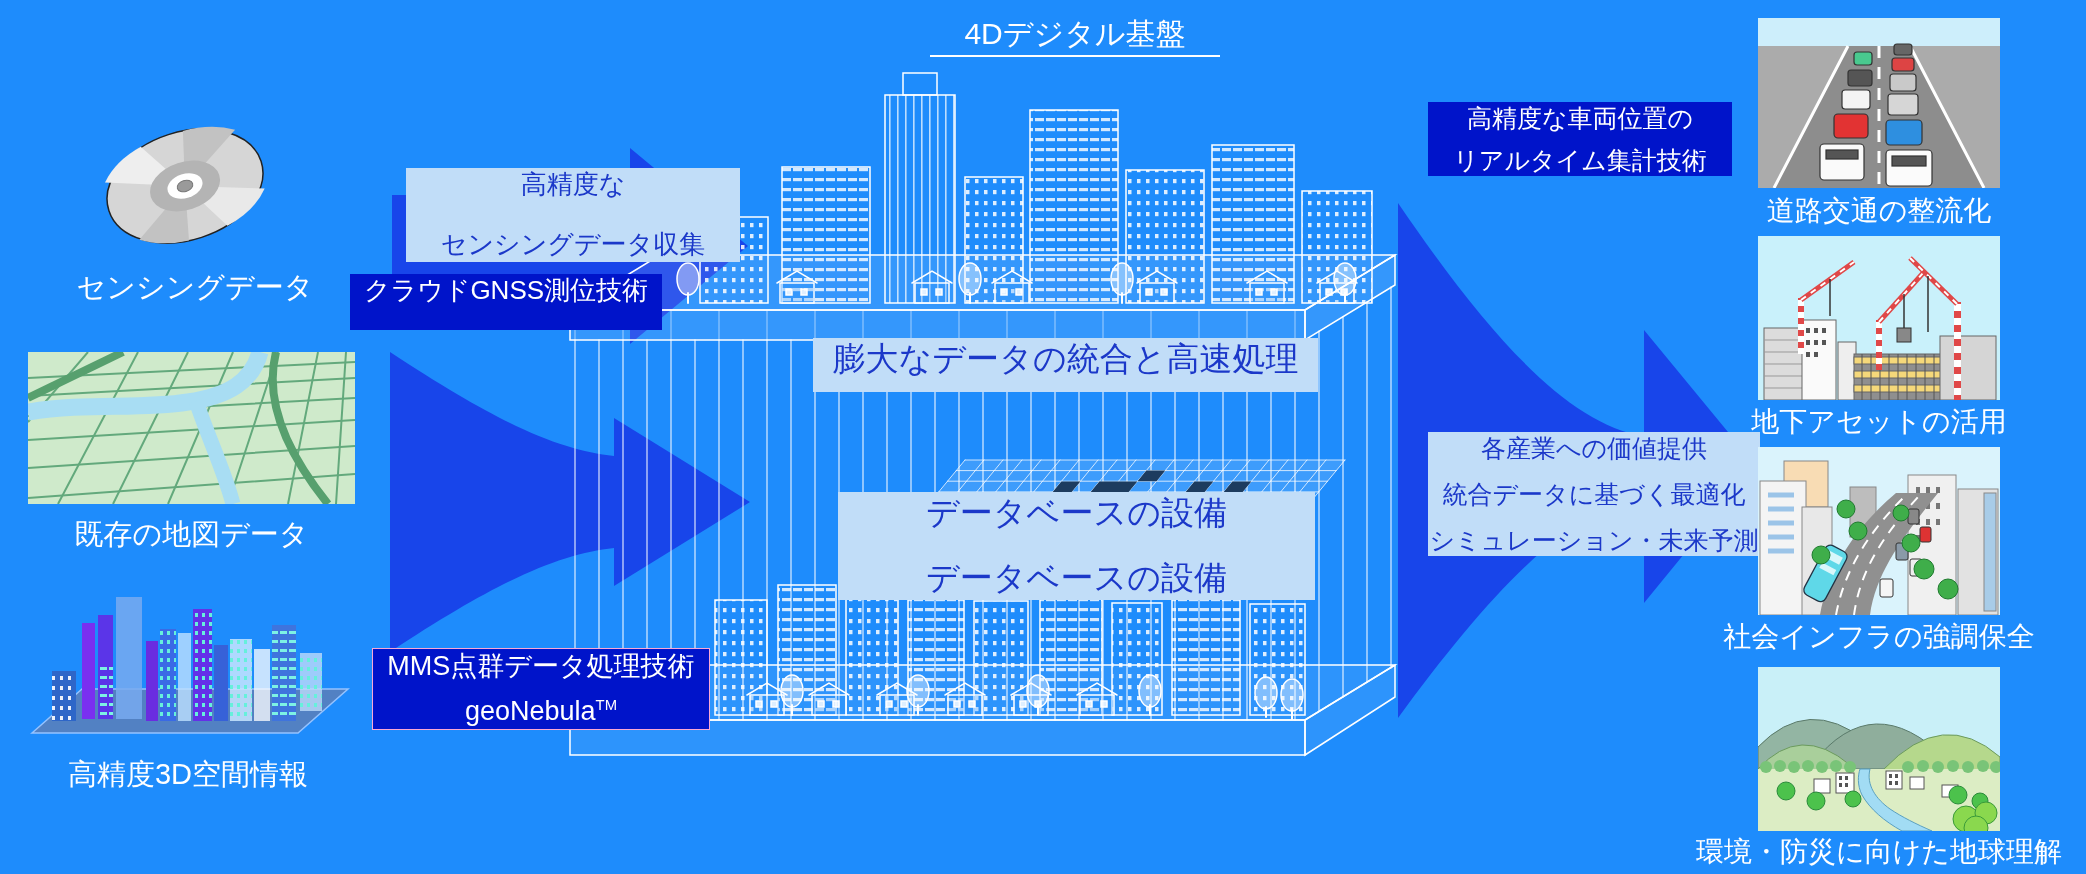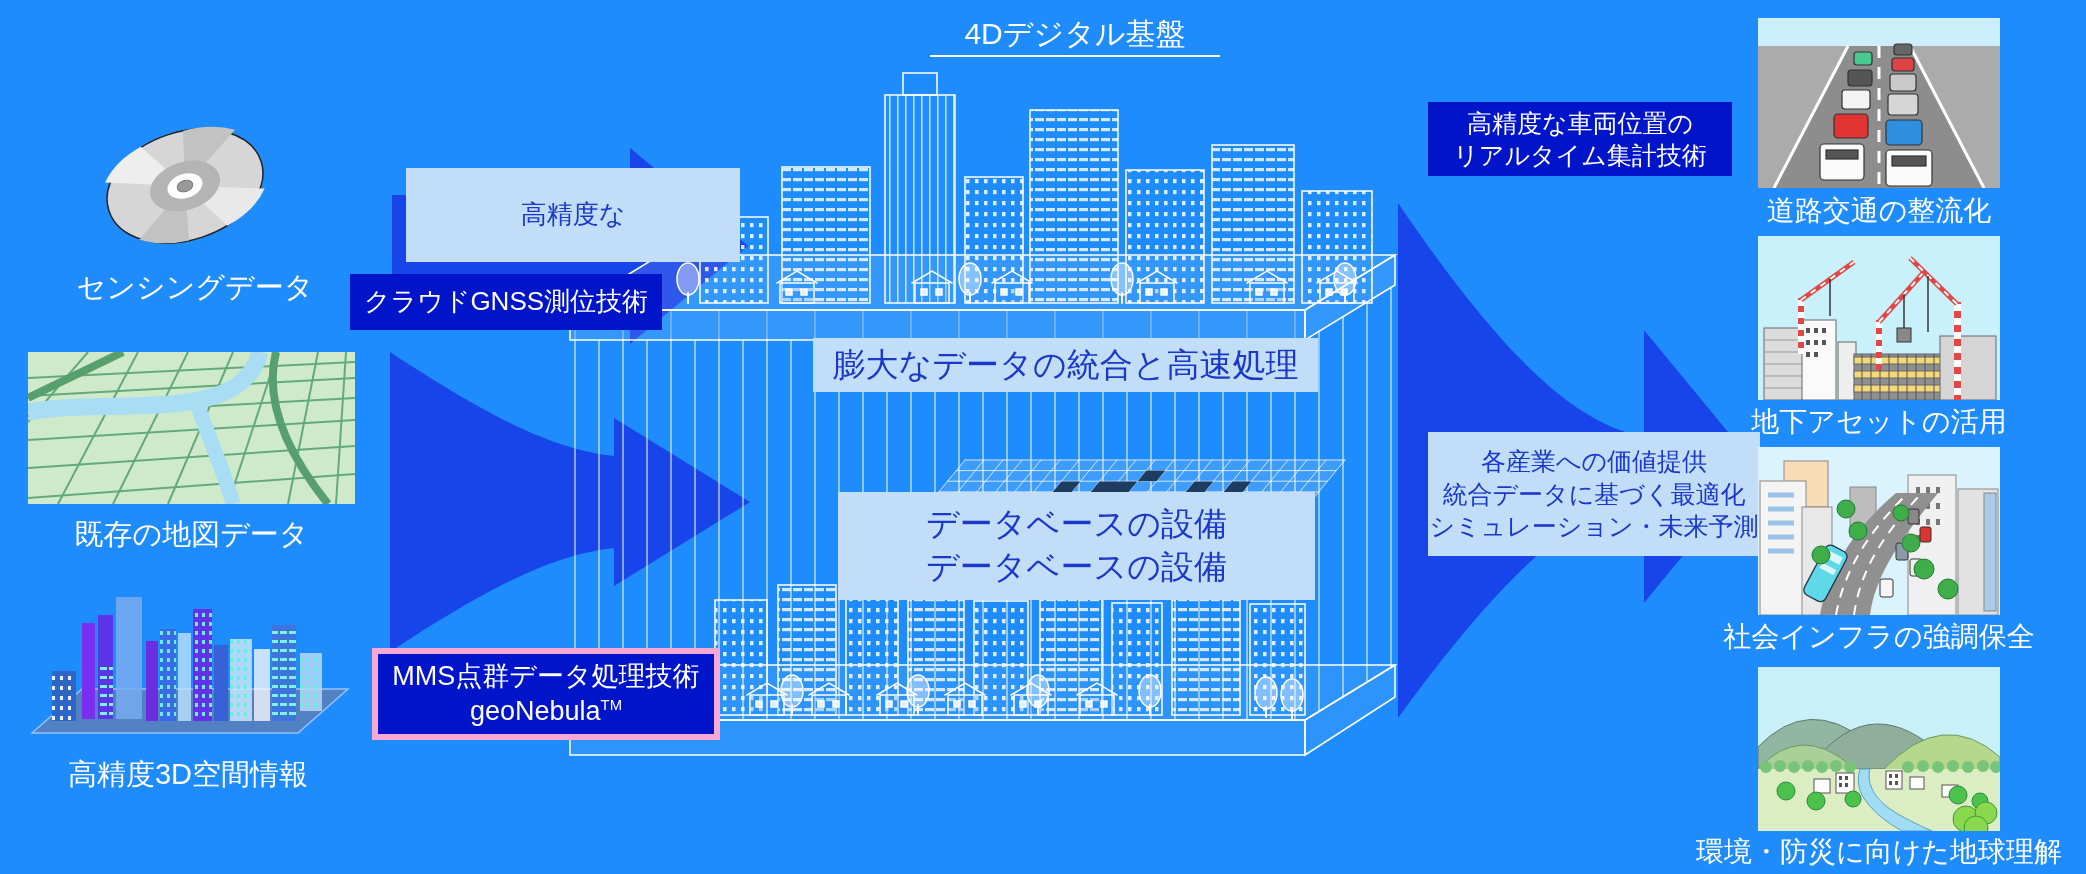--- a/index.html
+++ b/index.html
@@ -6,21 +6,21 @@
   .stage{position:relative;width:2086px;height:874px;background:#1e8cfc;overflow:hidden;
          font-family:"Liberation Sans","DejaVu Sans",sans-serif;}
   .abs{position:absolute;}
   svg{display:block;}
   .title{position:absolute;left:930px;top:14px;width:290px;text-align:center;color:#fff;
          font-size:30px;border-bottom:2px solid #fff;white-space:nowrap;}
   .cap{position:absolute;display:flex;justify-content:center;align-items:center;
        color:#fff;white-space:nowrap;}
   .src-label{font-size:29px;}
   .out-label{font-size:28px;}
-  .box{position:absolute;display:flex;flex-direction:column;justify-content:center;align-items:center;
+  .box{position:absolute;display:flex;flex-direction:column;justify-content:space-between;align-items:center;
        text-align:center;line-height:1.3;white-space:nowrap;}
   .box.dark{background:#0014ca;color:#ffffff;}
   .box.light{background:#c1ddf8;color:#1b38c9;margin-left:28px;}
   .f26{font-size:26px;} .f25{font-size:25px;} .f27{font-size:27px;} .f29{font-size:33px;}
   sup{font-size:0.55em;}
 </style>
 </head>
 <body>
 
 <div class="stage">
@@ -203,25 +203,26 @@
       <rect x="254" y="42" width="24" height="96" fill="#3f74dd"></rect>
         <rect x="254" y="42" width="24" height="96" fill="url(#pcs)"></rect>
       <rect x="282" y="70" width="22" height="58" fill="rgba(190,220,250,.8)"></rect>
         <rect x="282" y="70" width="22" height="58" fill="url(#pcy)"></rect>
     </g>
   </svg>
   <div class="cap src-label" style="left:18px;top:755px;width:340px">高精度3D空間情報</div>
 
   <div class="box light f26" style="left:378px;top:168px;width:334px;height:94px">
     <span>高精度な</span>
+    <span>センシングデータ収集</span>
   </div>
   <div class="box dark f26" style="left:350px;top:274px;width:312px;height:56px">
     <span>クラウドGNSS測位技術</span>
   </div>
-  <div class="box dark f27" style="left:372px;top:648px;width:336px;height:80px;border:6px solid #f9a8d4">
+  <div class="box dark f27" style="left:372px;top:648px;width:336px;height:80px;border:1px solid #f9a8d4">
     <span>MMS点群データ処理技術</span>
     <span>
       <span>geoNebula</span><sup>TM</sup>
     </span>
   </div>
 
   <div class="box light f29" style="left:785px;top:338px;width:505px;height:54px">
     <span>膨大なデータの統合と高速処理</span>
   </div>
   <div class="box light f29" style="left:810px;top:492px;width:477px;height:108px">

